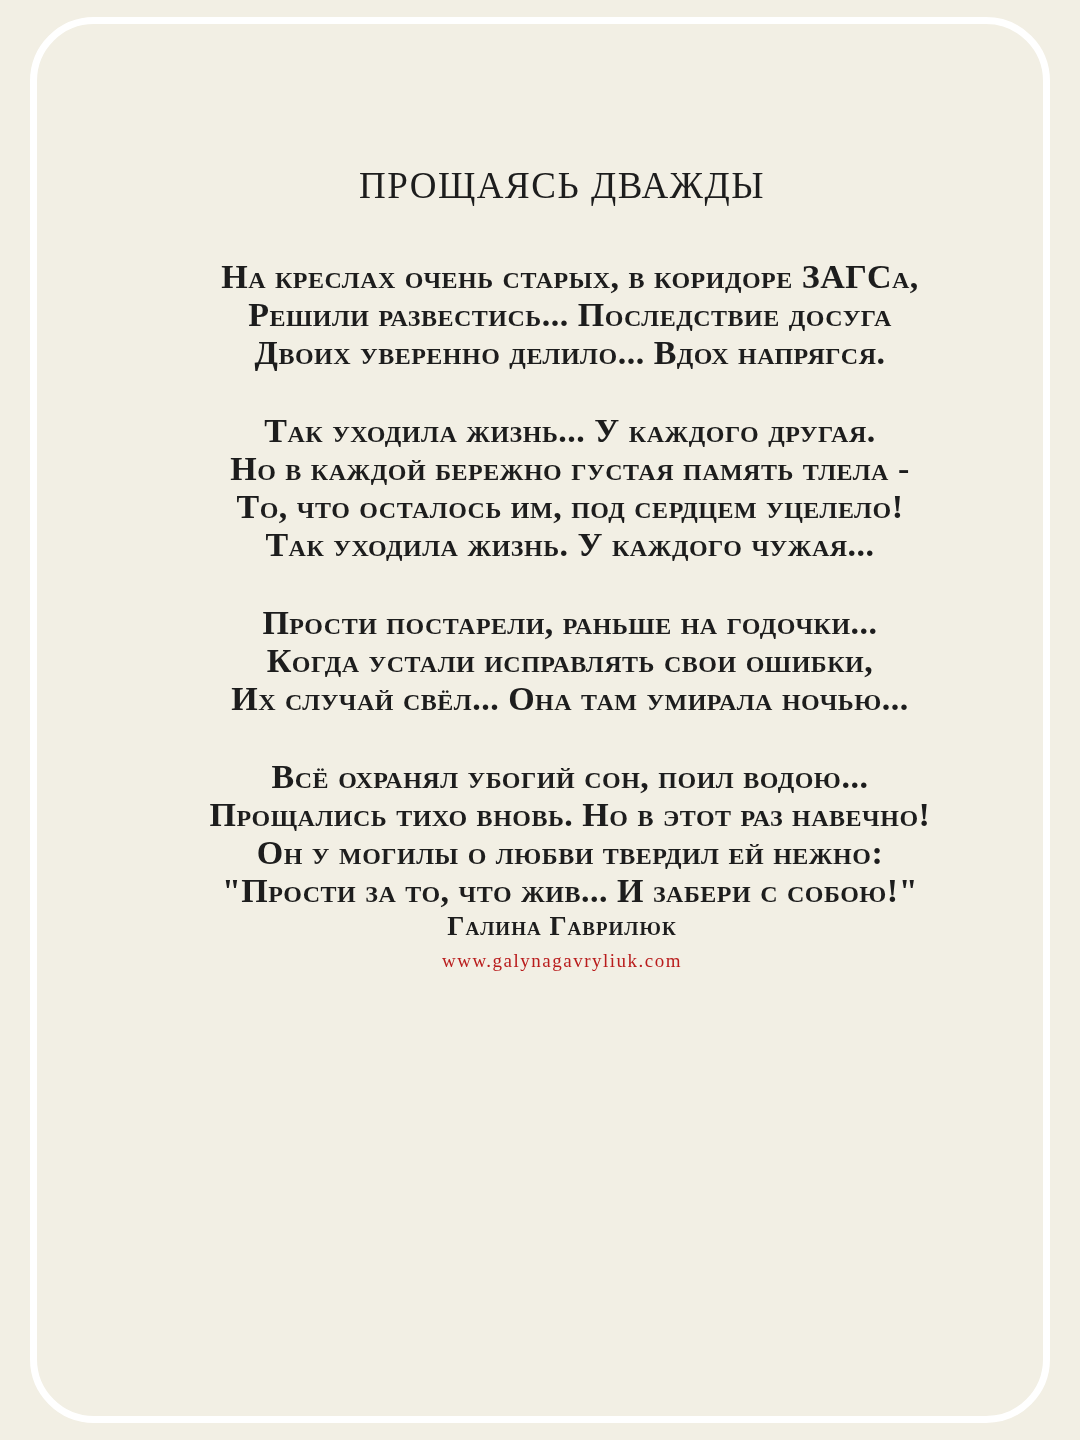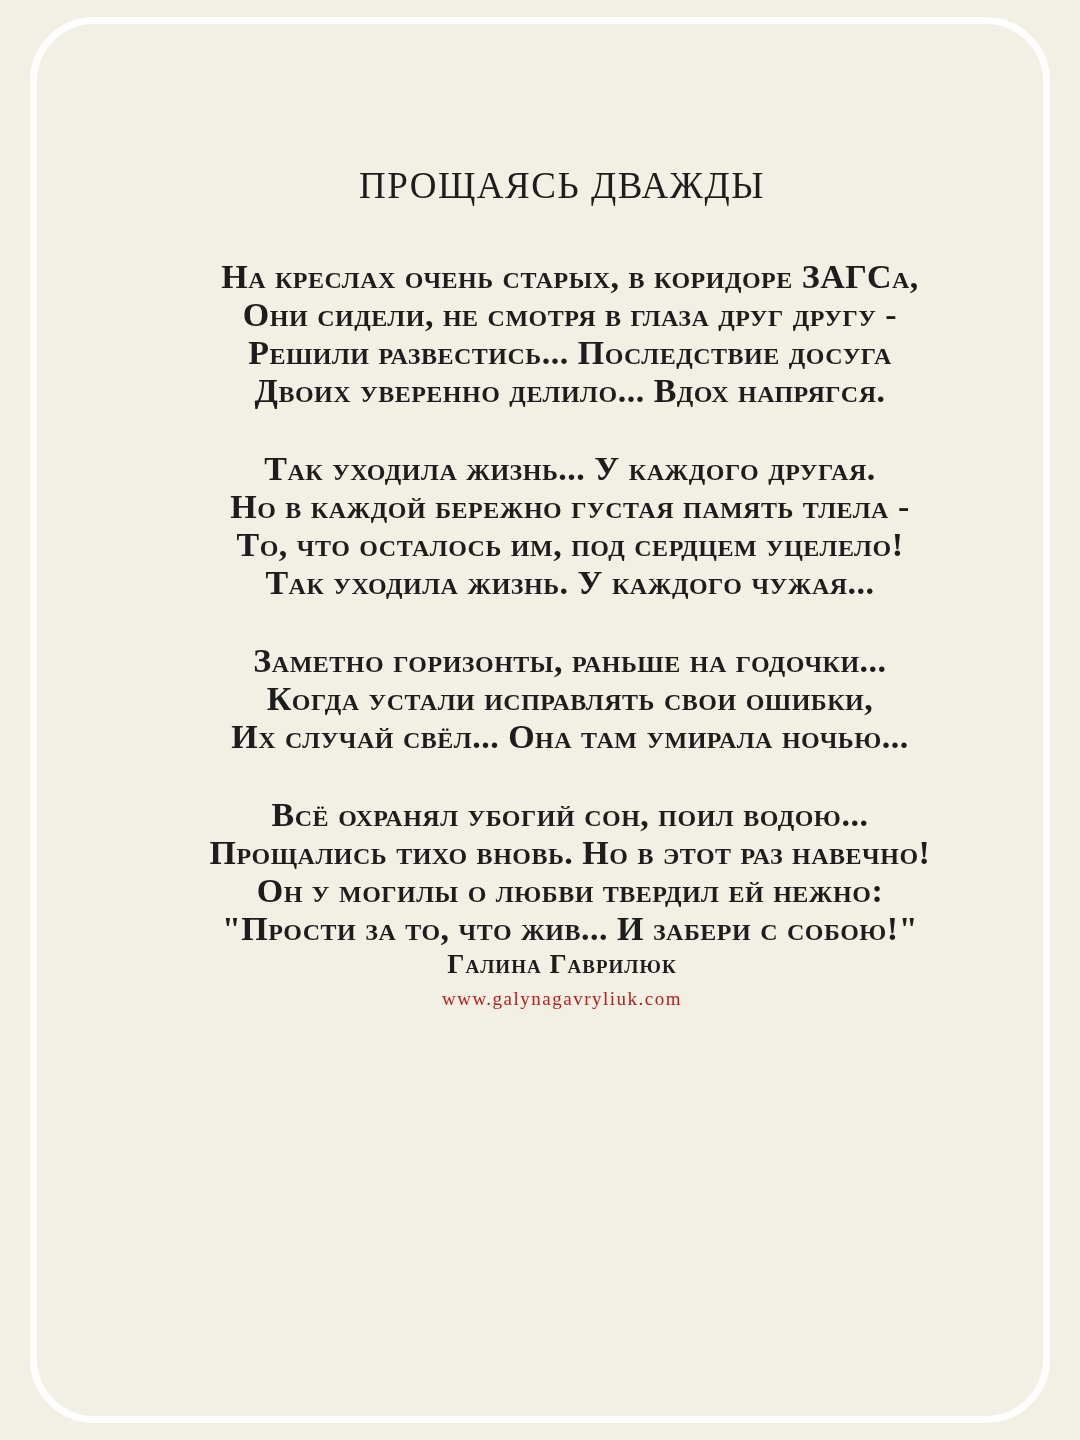--- a/index.html
+++ b/index.html
@@ -72,35 +72,34 @@
 </head>
 <body>
 
 <div class="card">
   <div class="frame"></div>
   <main class="content">
     <h1 class="title">ПРОЩАЯСЬ ДВАЖДЫ</h1>
 
     <section class="stanza first">
       <p class="line">На креслах очень старых, в коридоре ЗАГСа,</p>
-      <p class="line">Они сидели, не смотря в глаза друг другу -</p>
       <p class="line">Решили развестись... Последствие досуга</p>
       <p class="line">Двоих уверенно делило... Вдох напрягся.</p>
     </section>
 
 
     <section class="stanza">
       <p class="line">Так уходила жизнь... У каждого другая.</p>
       <p class="line">Но в каждой бережно густая память тлела -</p>
       <p class="line">То, что осталось им, под сердцем уцелело!</p>
       <p class="line">Так уходила жизнь. У каждого чужая...</p>
     </section>
 
     <section class="stanza">
-      <p class="line">Заметно горизонты, раньше на годочки...</p>
+      <p class="line">Прости постарели, раньше на годочки...</p>
       <p class="line">Когда устали исправлять свои ошибки,</p>
       <p class="line">Их случай свёл... Она там умирала ночью...</p>
     </section>
 
     <section class="stanza">
       <p class="line">Всё охранял убогий сон, поил водою...</p>
       <p class="line">Прощались тихо вновь. Но в этот раз навечно!</p>
       <p class="line">Он у могилы о любви твердил ей нежно:</p>
       <p class="line">"Прости за то, что жив... И забери с собою!"</p>
     </section>

